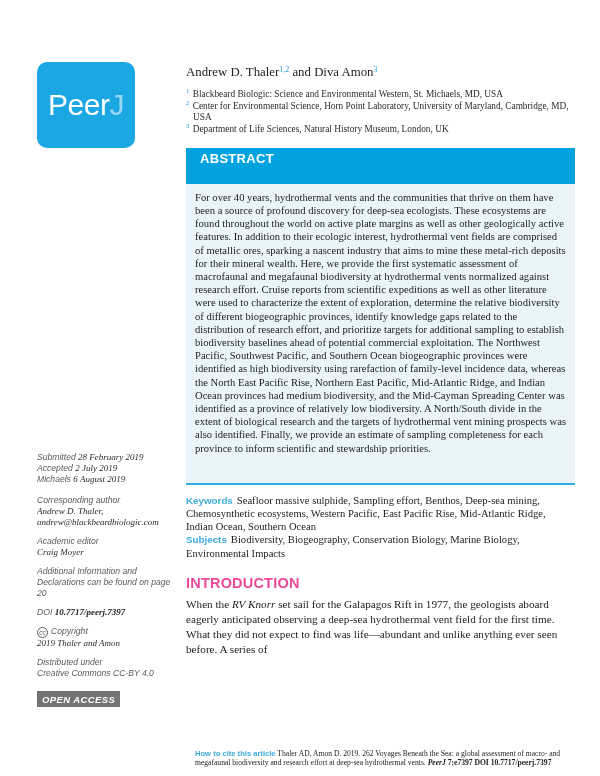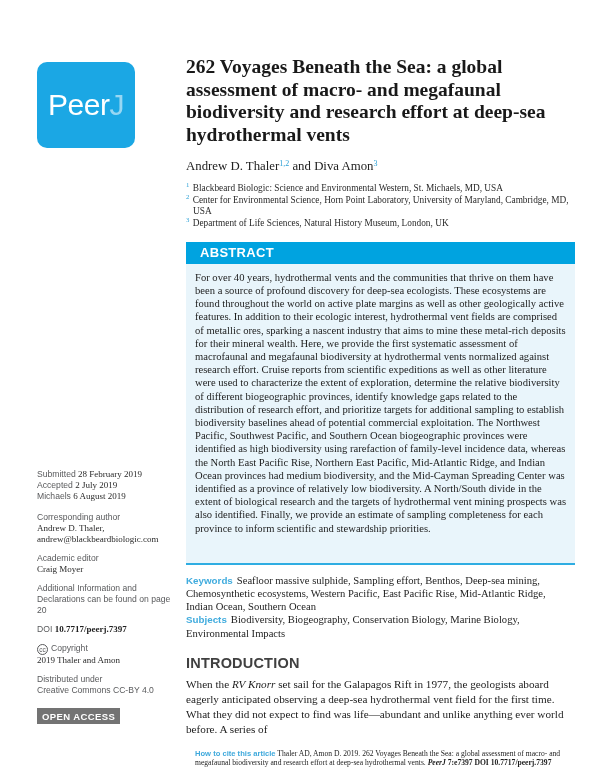--- a/index.html
+++ b/index.html
@@ -7,55 +7,55 @@
         font-family:"Liberation Serif",serif;color:#1f1f1f;}
 
   
   .logo{position:absolute;left:37px;top:62px;width:98px;height:86px;background:#1BA7E4;
         border-radius:10px;display:flex;align-items:center;justify-content:center;}
   .logo .wordmark{font-family:"Liberation Sans",sans-serif;font-size:30px;color:#ffffff;
         letter-spacing:-0.5px;}
   .logo .wordmark .j{color:rgba(255,255,255,0.55);}
 
   
-  .sidebar{position:absolute;left:37px;top:469px;width:140px;
-        font-family:"Liberation Sans",sans-serif;font-size:8.6px;line-height:11px;color:#595A5C;}
+  .sidebar{position:absolute;left:37px;top:452px;width:140px;
+        font-family:"Liberation Sans",sans-serif;font-size:8.6px;line-height:11px;color:#595A5C;font-style:italic;}
   .sb-group{margin-bottom:8px;}
   .sb-group.first{margin-bottom:10px;}
   .sb-label{color:#595A5C;}
   .sb-serif{font-family:"Liberation Serif",serif;color:#2a2a2a;font-size:9px;}
   .sb-doi-val{font-family:"Liberation Serif",serif;color:#1f1f1f;font-weight:bold;font-size:9px;}
   .cc-icon{display:inline-block;width:9px;height:9px;border:1px solid #595A5C;border-radius:50%;
         font-size:6.5px;line-height:9px;text-align:center;vertical-align:-1px;margin-right:3px;
         color:#595A5C;font-family:"Liberation Sans",sans-serif;}
   .oa-badge{display:inline-block;margin-top:4px;background:#737373;color:#ffffff;
         font-weight:bold;font-size:9.5px;letter-spacing:0.4px;padding:3px 5px 2px 5px;}
 
   
   .main{position:absolute;left:186px;top:52px;width:389px;}
   .title{margin:4px 0 0 0;font-size:19.5px;line-height:22.5px;font-weight:bold;color:#191919;}
   .authors{margin:13px 0 0 0;font-size:12.8px;color:#222222;}
   sup.blue{color:#2BA0D6;font-size:8px;vertical-align:4px;line-height:0;}
   .affils{margin-top:9px;font-size:9.3px;line-height:11.7px;color:#2a2a2a;}
   .affil{padding-left:7px;text-indent:-7px;}
   .affil sup.blue{font-size:6.8px;margin-right:1px;}
 
-  .abs-bar{margin-top:12px;height:22px;background:#00A3E0;color:#ffffff;
+  .abs-bar{margin-top:12px;height:36px;background:#00A3E0;color:#ffffff;
         font-family:"Liberation Sans",sans-serif;font-weight:bold;font-size:13px;
         line-height:22px;padding-left:14px;letter-spacing:0.3px;}
   .abs-body{background:#E9F5FB;border-bottom:2px solid #2FADE2;padding:7px 8px 28px 9px;
         font-size:10.6px;line-height:13.2px;color:#1c1c1c;}
   .abs-body p{margin:0;}
 
   .meta-block{margin-top:9px;font-size:10.6px;line-height:13.2px;color:#1c1c1c;}
   .meta-label{font-family:"Liberation Sans",sans-serif;font-weight:bold;font-size:9.8px;
         color:#41ACDE;margin-right:4px;}
 
   .intro-head{margin:15px 0 0 0;font-family:"Liberation Sans",sans-serif;font-weight:bold;
-        font-size:14.5px;color:#404040;letter-spacing:0.2px;}
+        font-size:14.5px;color:#ec4899;letter-spacing:0.2px;}
   .intro-para{margin:6px 0 0 0;font-size:11.2px;line-height:15px;color:#1c1c1c;}
 
   
   .footer{position:absolute;left:183px;top:737px;width:396px;font-size:7.6px;line-height:9.4px;
         color:#1c1c1c;}
   .footer p{margin:12px;}
   .cite-label{font-family:"Liberation Sans",sans-serif;font-weight:bold;color:#3FA9DC;}
 </style>
 </head>
 <body>
@@ -100,41 +100,40 @@
     <div class="sb-group">
       <div>Distributed under</div>
       <div>Creative Commons CC-BY 4.0</div>
     </div>
 
     <div class="oa-badge">OPEN ACCESS</div>
   </div>
 
   <div class="main">
 
-    <h1 class="title">262 Voyages Beneath the Sea: a global assessment of macro- and megafaunal biodiversity and research effort at deep-sea hydrothermal vents</h1>
 
     <p class="authors"><span>Andrew D. Thaler</span><sup class="blue">1,2</sup><span> and </span><span>Diva Amon</span><sup class="blue">3</sup></p>
 
     <div class="affils">
       <div class="affil"><sup class="blue">1</sup> <span>Blackbeard Biologic: Science and Environmental Western, St. Michaels, MD, USA</span></div>
       <div class="affil"><sup class="blue">2</sup> <span>Center for Environmental Science, Horn Point Laboratory, University of Maryland, Cambridge, MD, USA</span></div>
       <div class="affil"><sup class="blue">3</sup> <span>Department of Life Sciences, Natural History Museum, London, UK</span></div>
     </div>
 
     <div class="abs-bar">ABSTRACT</div>
     <div class="abs-body">
       <p>For over 40 years, hydrothermal vents and the communities that thrive on them have been a source of profound discovery for deep-sea ecologists. These ecosystems are found throughout the world on active plate margins as well as other geologically active features. In addition to their ecologic interest, hydrothermal vent fields are comprised of metallic ores, sparking a nascent industry that aims to mine these metal-rich deposits for their mineral wealth. Here, we provide the first systematic assessment of macrofaunal and megafaunal biodiversity at hydrothermal vents normalized against research effort. Cruise reports from scientific expeditions as well as other literature were used to characterize the extent of exploration, determine the relative biodiversity of different biogeographic provinces, identify knowledge gaps related to the distribution of research effort, and prioritize targets for additional sampling to establish biodiversity baselines ahead of potential commercial exploitation. The Northwest Pacific, Southwest Pacific, and Southern Ocean biogeographic provinces were identified as high biodiversity using rarefaction of family-level incidence data, whereas the North East Pacific Rise, Northern East Pacific, Mid-Atlantic Ridge, and Indian Ocean provinces had medium biodiversity, and the Mid-Cayman Spreading Center was identified as a province of relatively low biodiversity. A North/South divide in the extent of biological research and the targets of hydrothermal vent mining prospects was also identified. Finally, we provide an estimate of sampling completeness for each province to inform scientific and stewardship priorities.</p>
     </div>
 
     <div class="meta-block">
       <div><span class="meta-label">Keywords</span><span>Seafloor massive sulphide, Sampling effort, Benthos, Deep-sea mining, Chemosynthetic ecosystems, Western Pacific, East Pacific Rise, Mid-Atlantic Ridge, Indian Ocean, Southern Ocean</span></div>
       <div><span class="meta-label">Subjects</span><span>Biodiversity, Biogeography, Conservation Biology, Marine Biology, Environmental Impacts</span></div>
     </div>
 
     <h2 class="intro-head">INTRODUCTION</h2>
-    <p class="intro-para"><span>When the </span><i>RV Knorr</i><span> set sail for the Galapagos Rift in 1977, the geologists aboard eagerly anticipated observing a deep-sea hydrothermal vent field for the first time. What they did not expect to find was life—abundant and unlike anything ever world before. A series of</span></p>
+    <p class="intro-para"><span>When the </span><i>RV Knorr</i><span> set sail for the Galapagos Rift in 1977, the geologists aboard eagerly anticipated observing a deep-sea hydrothermal vent field for the first time. What they did not expect to find was life—abundant and unlike anything ever seen before. A series of</span></p>
   </div>
 
   <div class="footer">
     <p><span class="cite-label">How to cite this article</span><span> Thaler AD, Amon D. 2019. 262 Voyages Beneath the Sea: a global assessment of macro- and megafaunal biodiversity and research effort at deep-sea hydrothermal vents. </span><b><i>PeerJ</i><span> 7:e7397 DOI 10.7717/peerj.7397</span></b></p>
   </div>
 
 </div>
 
 </body></html>

